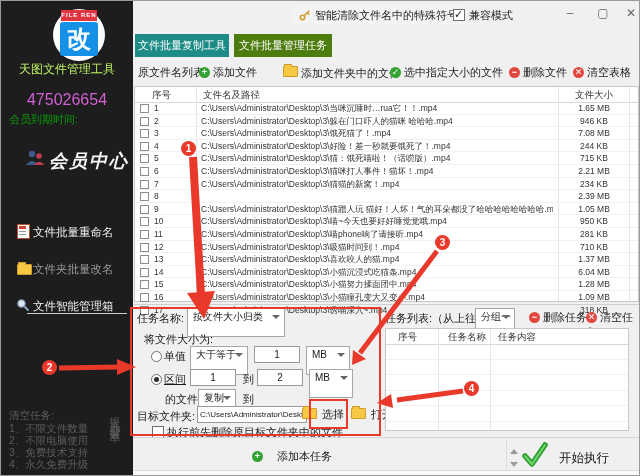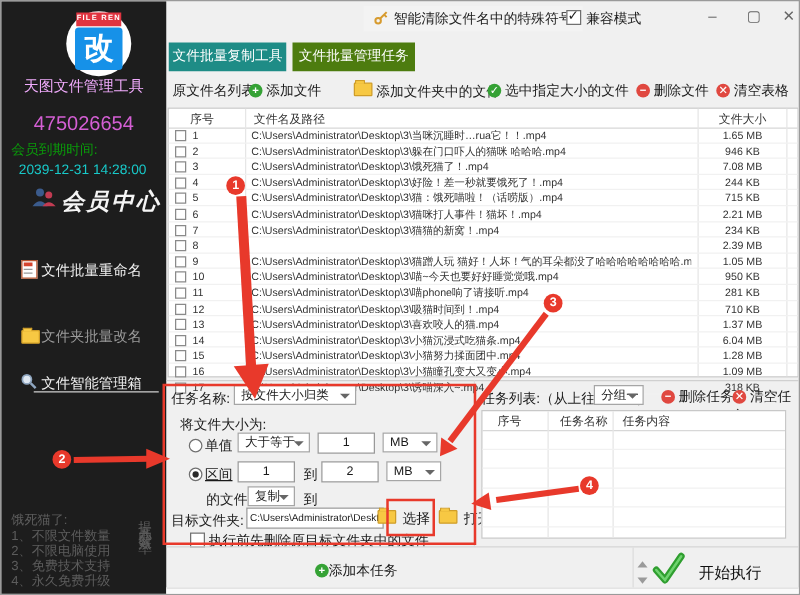--- a/index.html
+++ b/index.html
@@ -7,21 +7,21 @@
   #app{position:relative;width:640px;height:476px;background:#f0f0f0;overflow:hidden;
        border:1px solid #9a9a9a;box-sizing:border-box;font-size:11px;color:#1a1a1a;}
   .abs{position:absolute;}
   
   #sidebar{left:0;top:0;width:132px;height:476px;background:#1d1d1d;}
   #logo{left:52px;top:8px;width:52px;height:52px;background:#fff;border-radius:50%;}
   #logo-square{position:absolute;left:7px;top:13px;width:38px;height:34px;background:#1691e8;border-radius:3px;
     color:#fff;font-size:24px;font-weight:bold;text-align:center;line-height:34px;}
   #logo-ribbon{position:absolute;left:8px;top:1px;width:36px;height:11px;background:#e03440;color:#fff;
     font-size:6px;font-weight:bold;text-align:center;line-height:11px;letter-spacing:1px;}
-  #app-title{left:0;top:60px;width:132px;text-align:center;color:#f0abfc;font-size:12px;}
+  #app-title{left:0;top:60px;width:132px;text-align:center;color:#bef264;font-size:12px;}
   #qq-number{left:0;top:90px;width:132px;text-align:center;color:#d45fd4;font-size:16px;}
   #expire-label{left:8px;top:111px;color:#0a9a0a;font-size:11px;}
   #expire-time{left:14px;top:129px;color:#18c9c9;font-size:11px;}
   #member-center{left:24px;top:148px;width:108px;height:26px;color:#f5f5f5;}
   #member-center .mc-text{position:absolute;left:24px;top:0;font-family:"Liberation Serif","DejaVu Serif",serif;
     font-size:18px;font-style:italic;font-weight:bold;letter-spacing:2px;}
   .side-item{left:16px;width:116px;height:16px;color:#f0f0f0;font-size:11.5px;}
   .side-item .lbl{position:absolute;left:16px;top:1px;}
   #side-item-2 .lbl{color:#9a9a9a;}
   #side-underline{left:26px;top:312px;width:100px;height:1px;background:#cfcfcf;}
@@ -59,21 +59,21 @@
   .vline{position:absolute;top:0;width:1px;height:100%;background:#e6e6e6;}
   #ft-body{position:absolute;left:0;top:15px;width:100%;}
   .frow{position:relative;height:11.6px;border-bottom:1px solid #f1f1f1;font-size:8.5px;color:#333;white-space:nowrap;}
   .fcheck{position:absolute;left:5px;top:2px;width:7px;height:7px;border:1px solid #8a8a8a;background:#fff;}
   .fidx{position:absolute;left:19px;top:1px;}
   .fpath{position:absolute;left:66px;top:1px;width:352px;overflow:hidden;}
   .fsize{position:absolute;left:424px;top:1px;width:70px;text-align:center;}
   
   .lbl11{font-size:11px;}
   .dd{position:absolute;background:#fff;border:1px solid #a6a6a6;font-size:10px;line-height:15px;padding:0 14px 0 5px;
-      height:16px;box-sizing:border-box;white-space:nowrap;overflow:hidden;}
+      height:29px;box-sizing:border-box;white-space:nowrap;overflow:hidden;}
   .dd::after{content:"";position:absolute;right:4px;top:6px;border:4px solid transparent;border-top-color:#666;}
   .tin{position:absolute;background:#fff;border:1px solid #999;font-size:10px;line-height:15px;text-align:center;
       height:17px;box-sizing:border-box;}
   .radio{position:absolute;width:9px;height:9px;border:1px solid #707070;border-radius:50%;background:#fff;}
   .radio.on::after{content:"";position:absolute;left:2px;top:2px;width:5px;height:5px;border-radius:50%;background:#2a2a2a;}
   
   #task-table{left:384px;top:327px;width:244px;height:103px;background:#fff;border:1px solid #c8c8c8;box-sizing:border-box;}
   #tt-header{position:absolute;left:0;top:0;width:100%;height:15px;border-bottom:1px solid #d8d8d8;font-size:9.5px;color:#333;}
   .trow{height:14.6px;border-bottom:1px solid #f1f1f1;}
   
@@ -98,50 +98,49 @@
 <div id="app">
 
   <div id="sidebar" class="abs">
     <div id="logo" class="abs">
       <div id="logo-ribbon">FILE REN</div>
       <div id="logo-square">改</div>
     </div>
     <div id="app-title" class="abs">天图文件管理工具</div>
     <div id="qq-number" class="abs">475026654</div>
     <div id="expire-label" class="abs">会员到期时间:</div>
-    <div id="expire-time" class="abs">2039-12-31 14:28:00</div>
 
     <div id="member-center" class="abs">
       <svg width="22" height="18">
         <circle cx="7" cy="5" r="3.2" fill="#3b5b8c"></circle>
           <path d="M1 16 q6 -8 12 0 z" fill="#3b5b8c"></path>
         <circle cx="14" cy="7" r="2.8" fill="#c23b52"></circle>
           <path d="M9 16 q5 -6.5 10.5 0 z" fill="#c23b52"></path>
       </svg>
       <span class="mc-text">会员中心</span>
     </div>
 
-    <div class="side-item abs" id="side-item-1" style="top:207px;text-align:right;">
+    <div class="side-item abs" id="side-item-1" style="top:223px;text-align:right;">
       <span class="doc-icon"></span>
       <span class="lbl">文件批量重命名</span>
     </div>
     <div class="side-item abs" id="side-item-2" style="top:260px;">
       <span class="folder-icon" style="left:0;top:3px;"></span>
       <span class="lbl">文件夹批量改名</span>
     </div>
     <div class="side-item abs" id="side-item-3" style="top:297px;">
       <svg width="14" height="14" style="position:absolute;left:-1px;top:0;">
         <circle cx="5.5" cy="5.5" r="3.6" fill="#dfe8f2" stroke="#8fa6c0" stroke-width="1.4"></circle>
         <line x1="8.5" y1="8.5" x2="12.5" y2="12.5" stroke="#8fa6c0" stroke-width="2"></line>
       </svg>
       <span class="lbl">文件智能管理箱</span>
     </div>
     <div id="side-underline" class="abs"></div>
 
-    <div class="perk abs" style="top:408px;">饿死猫了:</div>
+    <div class="perk abs" style="top:408px;">清空任务:</div>
     <div class="perk abs" style="top:421px;">1、不限文件数量</div>
     <div class="perk abs" style="top:433px;">2、不限电脑使用</div>
     <div class="perk abs" style="top:445px;">3、免费技术支持</div>
     <div class="perk abs" style="top:457px;">4、永久免费升级</div>
     <div id="v-slogan" class="abs">提高办公效率</div>
   </div>
 
   <div id="clean-btn" class="abs">
     <svg width="12" height="12">
       <circle cx="3.5" cy="8.5" r="2.2" fill="none" stroke="#d79b2f" stroke-width="1.6"></circle>
@@ -342,21 +341,21 @@
         </div>
     </div>
   </div>
 
   <div id="hsep-top" class="abs"></div>
   <div id="vsep1" class="abs"></div>
   <div id="bottom-sep" class="abs"></div>
   <div id="vsep2" class="abs"></div>
   <div id="bottom-strip" class="abs"></div>
 
-  <span class="abs lbl11" style="left:251px;top:448px;"><span class="circ green">+</span><span style="margin-left:0;vertical-align:middle;">添加本任务</span></span>
+  <span class="abs lbl11" style="left:251px;top:448px;"><span class="circ green">+</span><span style="margin-left:14px;vertical-align:middle;">添加本任务</span></span>
   <div id="spin-up" class="abs spin"></div>
   <div id="spin-down" class="abs spin"></div>
   <span class="abs" style="left:520px;top:440px;">
     <svg width="28" height="28">
       <path d="M4 15 L11 23 L24 4" stroke="#2f9e2f" stroke-width="5.5" fill="none" stroke-linecap="round" stroke-linejoin="round"></path>
       <path d="M4 15 L11 23 L24 4" stroke="#6fd36f" stroke-width="2" fill="none" stroke-linecap="round"></path>
     </svg>
   </span>
   <span id="start-label" class="abs">开始执行</span>
 

